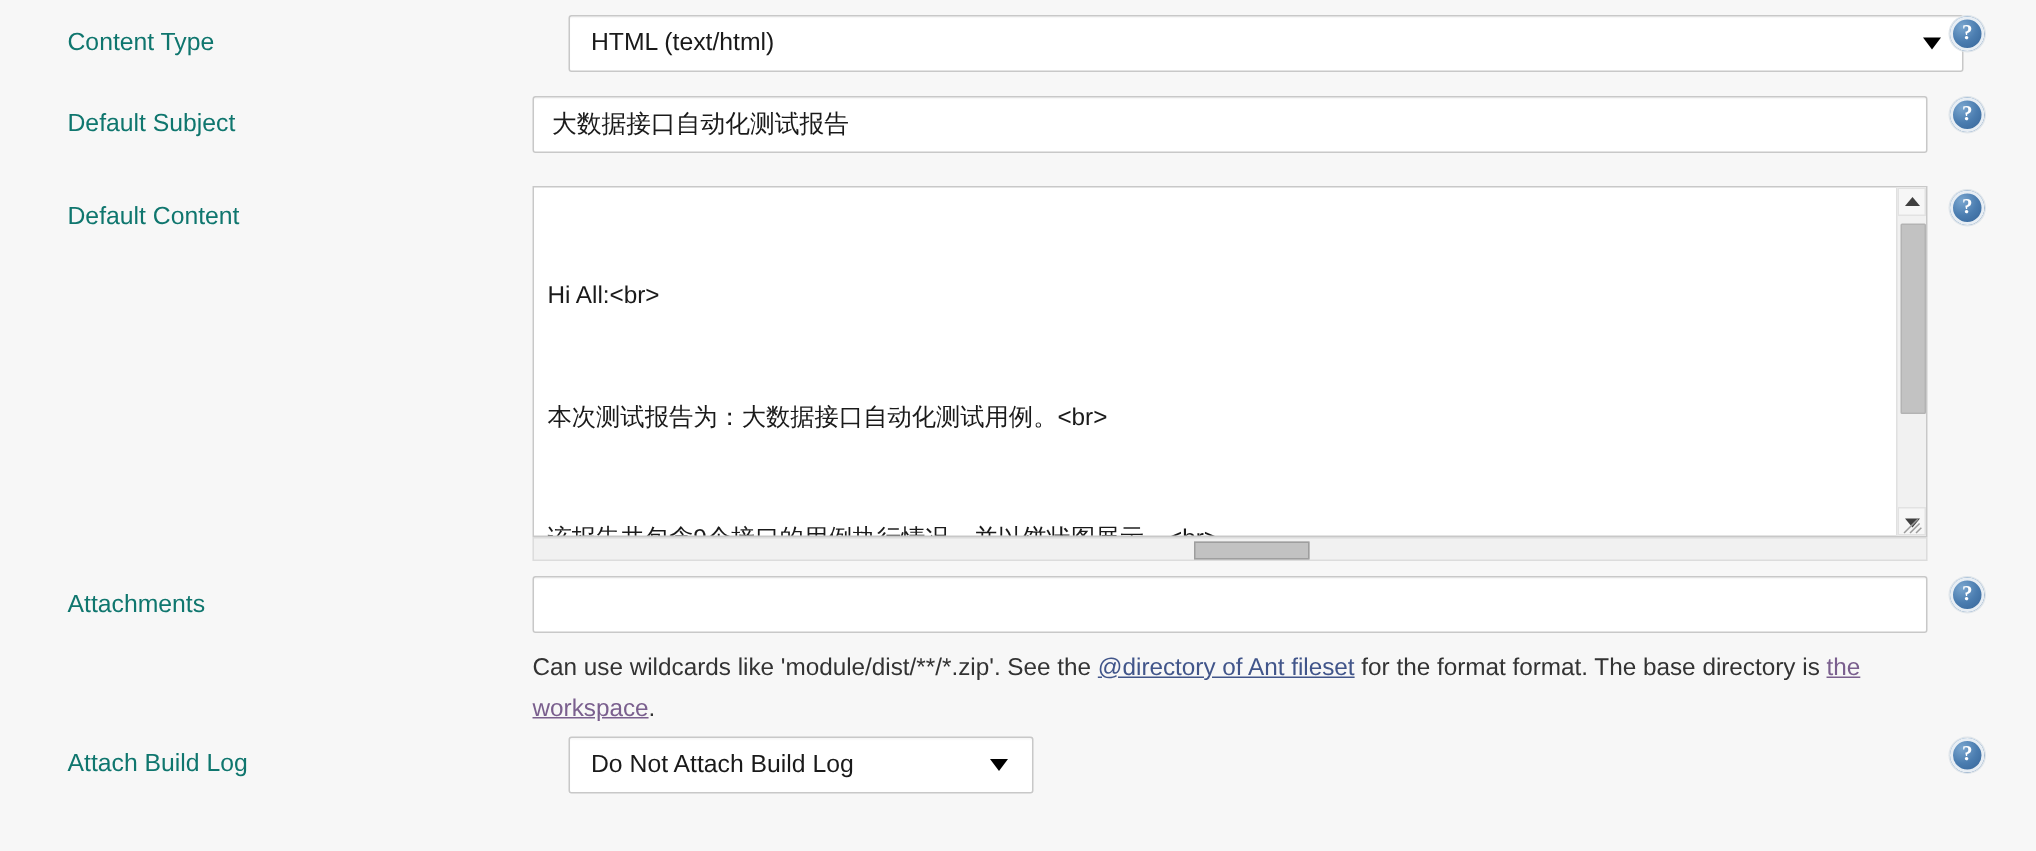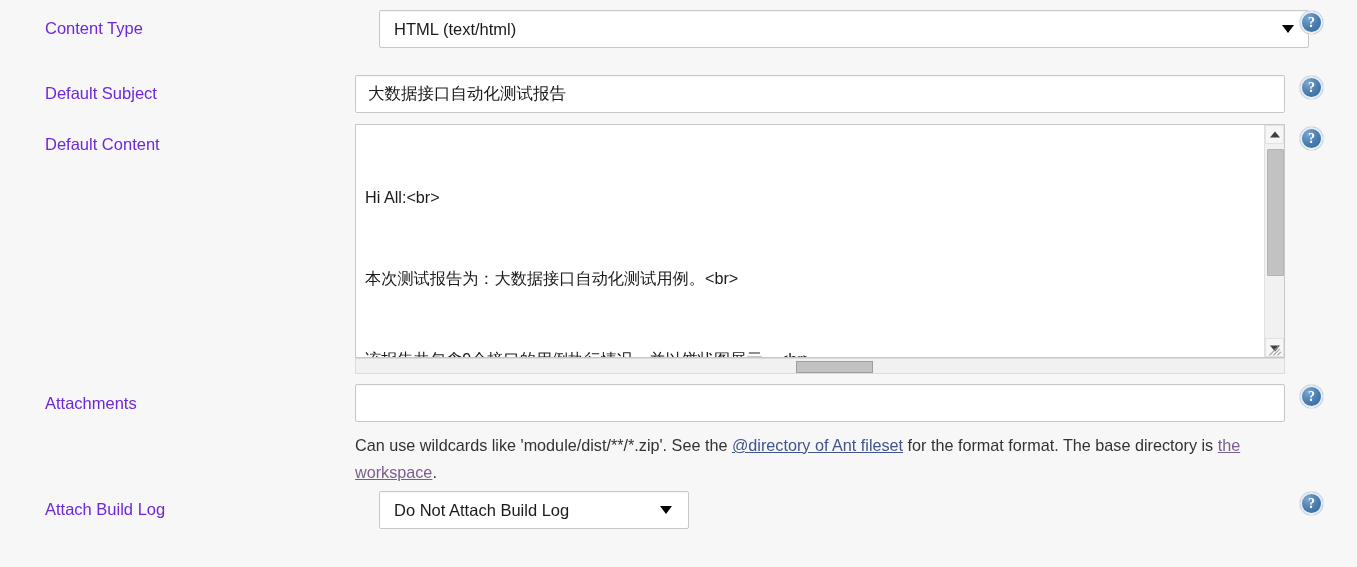--- a/index.html
+++ b/index.html
@@ -20,21 +20,21 @@
   .form-row {
     position: absolute;
     left: 0;
     width: 1357px;
   }
 
   .row-label {
     position: absolute;
     left: 45px;
     font-size: 16.5px;
-    color: #6d28d9;
+    color: #0f766e;
     line-height: 20px;
     white-space: nowrap;
   }
 
   .field-area {
     position: absolute;
     left: 355px;
   }
 
   
@@ -245,21 +245,21 @@
       <div class="select-value">HTML (text/html)</div>
       <div class="caret" style="right:14px;"></div>
     </div>
   </div>
 
   <div class="help-icon" style="left:1300px;top:11px;">
     <span>?</span>
   </div>
 </div>
 
-<div class="form-row" style="top:65px;height:58px;">
+<div class="form-row" style="top:54px;height:58px;">
   <div class="row-label" style="top:18px;">Default Subject</div>
 
   <div class="field-area" style="top:10px;">
     <div class="text-input" style="width:930px;">
       <div class="input-value">大数据接口自动化测试报告</div>
     </div>
   </div>
 
   <div class="help-icon" style="left:1300px;top:11px;">
     <span>?</span>

